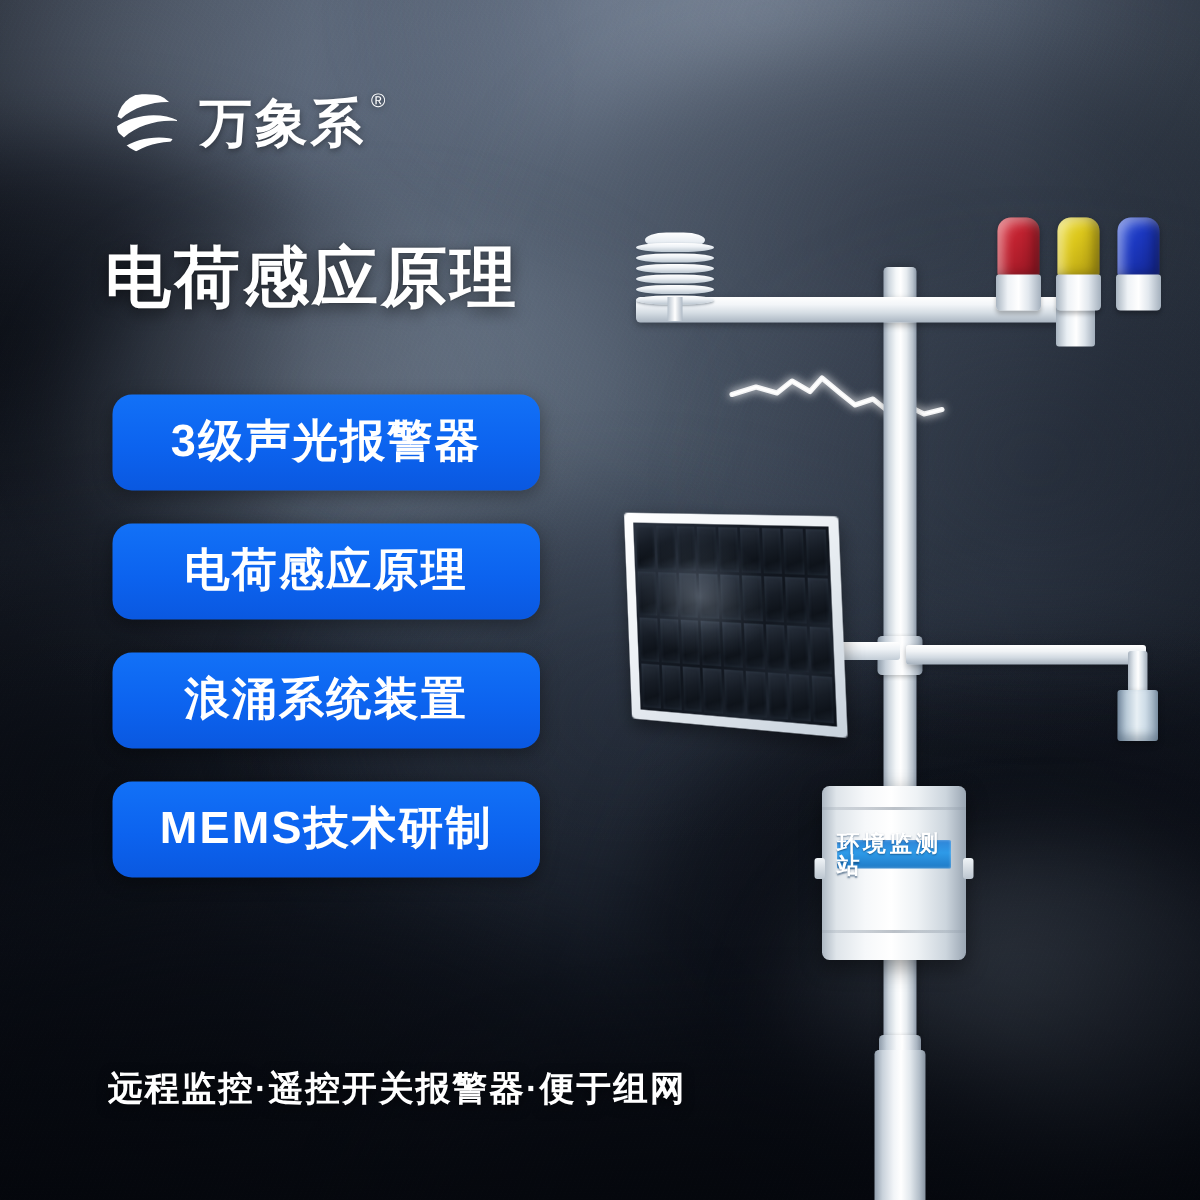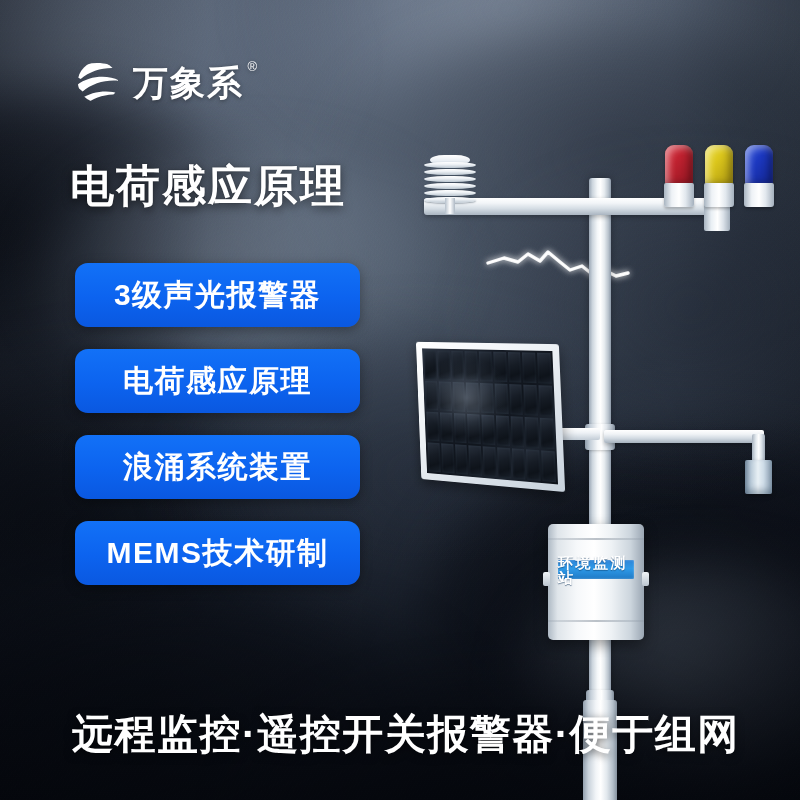--- a/index.html
+++ b/index.html
@@ -384,21 +384,21 @@
     letter-spacing: 1.5px;
     line-height: 1;
     white-space: nowrap;
   }
 
   .tagline {
     position: absolute;
     left: 72px;
     top: 714px;
     color: #ffffff;
-    font-size: 41px;
+    font-size: 23px;
     font-weight: 700;
     letter-spacing: 1.5px;
     line-height: 1;
     white-space: nowrap;
     text-shadow: 0 2px 8px rgba(0,0,0,0.6);
   }
 </style>
 </head>
 <body>
 

